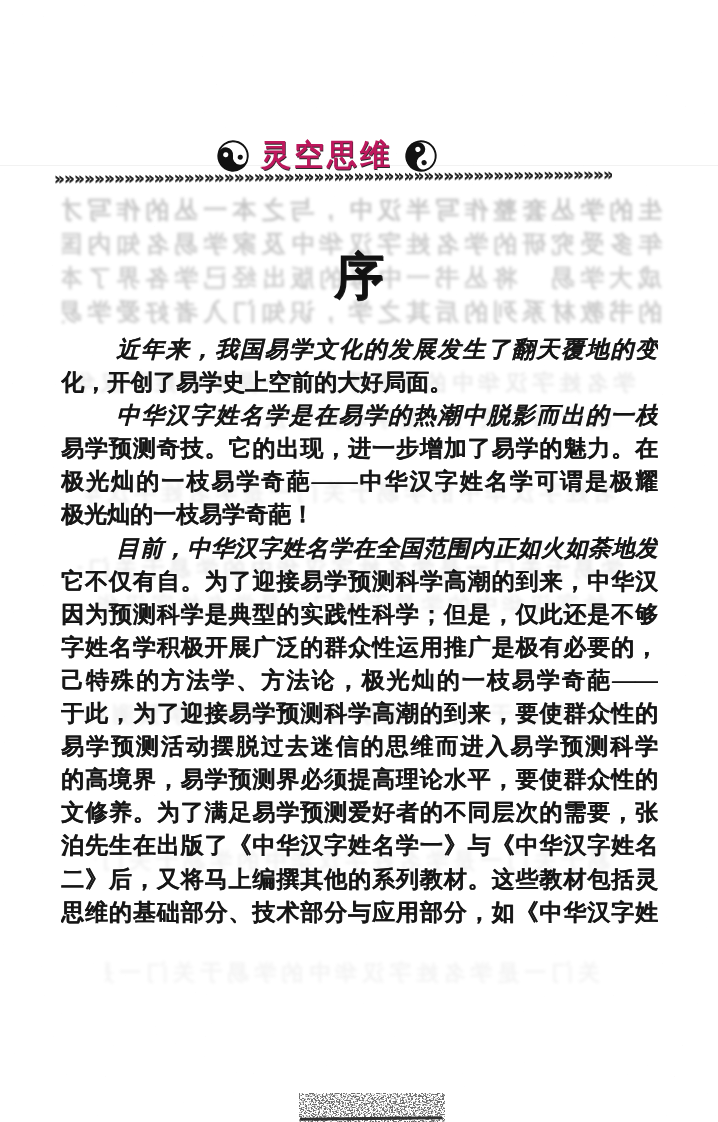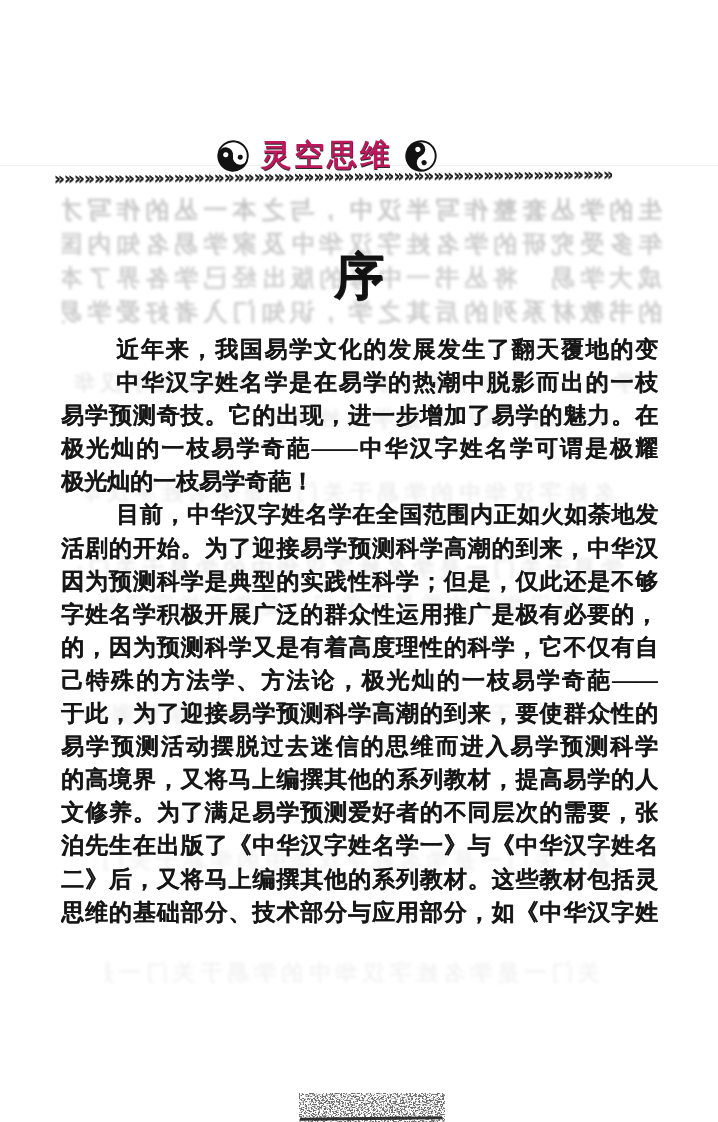--- a/index.html
+++ b/index.html
@@ -85,21 +85,21 @@
     font-size: 23px; font-weight: bold;
     line-height: 33.1px; height: 33.1px;
     color: #161616;
     text-align: justify;
     text-align-last: justify;
     text-shadow: 0.4px 0.4px 0 #333;
     white-space: normal;
     overflow: hidden;
   }
   .text-line.noj { text-align-last: left; }
-  .text-line.ind { text-indent: 2.4em; }
+  .text-line.ind { text-indent: 2.4em; font-style: italic; }
 
   
   .smudge {
     position: absolute;
     top: 1086px; left: 297px; width: 150px; height: 36px;
   }
   .smudge svg { width: 100%; height: 100%; display: block; }
   .smudge-line {
     position: absolute;
     top: 1117px; left: 300px; width: 142px; height: 3px;
@@ -162,33 +162,33 @@
       <div class="bleed-row" style="top: 590px; left: 95px; width: 510px; font-size: 22px; opacity: 0.1;">姓字汉华中的学易于关门一是学名姓字汉华中学预</div>
       <div class="bleed-row" style="top: 700px; left: 85px; width: 535px; font-size: 22px; opacity: 0.1;">中的学易于关门一是学名姓字汉华中学预测科的发</div>
       <div class="bleed-row" style="top: 846px; left: 95px; width: 515px; font-size: 22px; opacity: 0.09;">易于关门一是学名姓字汉华中的学易于关门一是学</div>
       <div class="bleed-row" style="top: 958px; left: 105px; width: 495px; font-size: 22px; opacity: 0.08;">关门一是学名姓字汉华中的学易于关门一是学名姓</div>
     </div>
 
   <div class="section-title">序</div>
 
   <div class="body-text" id="body-text">
       <div class="text-line ind">近年来，我国易学文化的发展发生了翻天覆地的变</div>
+      <div class="text-line noj">化，开创了易学史上空前的大好局面。</div>
       <div class="text-line ind">中华汉字姓名学是在易学的热潮中脱影而出的一枝</div>
       <div class="text-line">易学预测奇技。它的出现，进一步增加了易学的魅力。在百</div>
       <div class="text-line">极光灿的一枝易学奇葩——中华汉字姓名学可谓是极耀眼、</div>
       <div class="text-line noj">极光灿的一枝易学奇葩！</div>
       <div class="text-line ind">目前，中华汉字姓名学在全国范围内正如火如荼地发</div>
-      <div class="text-line">活剧的开始。为了迎接易学预测科学高潮的到来，中华汉</div>
+      <div class="text-line">它不仅有自。为了迎接易学预测科学高潮的到来，中华汉</div>
       <div class="text-line">因为预测科学是典型的实践性科学；但是，仅此还是不够</div>
       <div class="text-line">字姓名学积极开展广泛的群众性运用推广是极有必要的，</div>
-      <div class="text-line">的，因为预测科学又是有着高度理性的科学，它不仅有自</div>
       <div class="text-line">己特殊的方法学、方法论，极光灿的一枝易学奇葩——</div>
       <div class="text-line">于此，为了迎接易学预测科学高潮的到来，要使群众性的</div>
       <div class="text-line">易学预测活动摆脱过去迷信的思维而进入易学预测科学</div>
-      <div class="text-line">的高境界，又将马上编撰其他的系列教材，提高易学的人</div>
+      <div class="text-line">的高境界，易学预测界必须提高理论水平，要使群众性的</div>
       <div class="text-line">文修养。为了满足易学预测爱好者的不同层次的需要，张</div>
       <div class="text-line">泊先生在出版了《中华汉字姓名学一》与《中华汉字姓名学</div>
       <div class="text-line">二》后，又将马上编撰其他的系列教材。这些教材包括灵空</div>
       <div class="text-line">思维的基础部分、技术部分与应用部分，如《中华汉字姓名</div>
     </div>
 
   <div class="smudge">
     <svg>
       <filter id="blobNoise" x="0" y="0" width="100%" height="100%">
         <feTurbulence type="fractalNoise" baseFrequency="0.55 0.7" numOctaves="3" seed="7" result="n"></feTurbulence>

